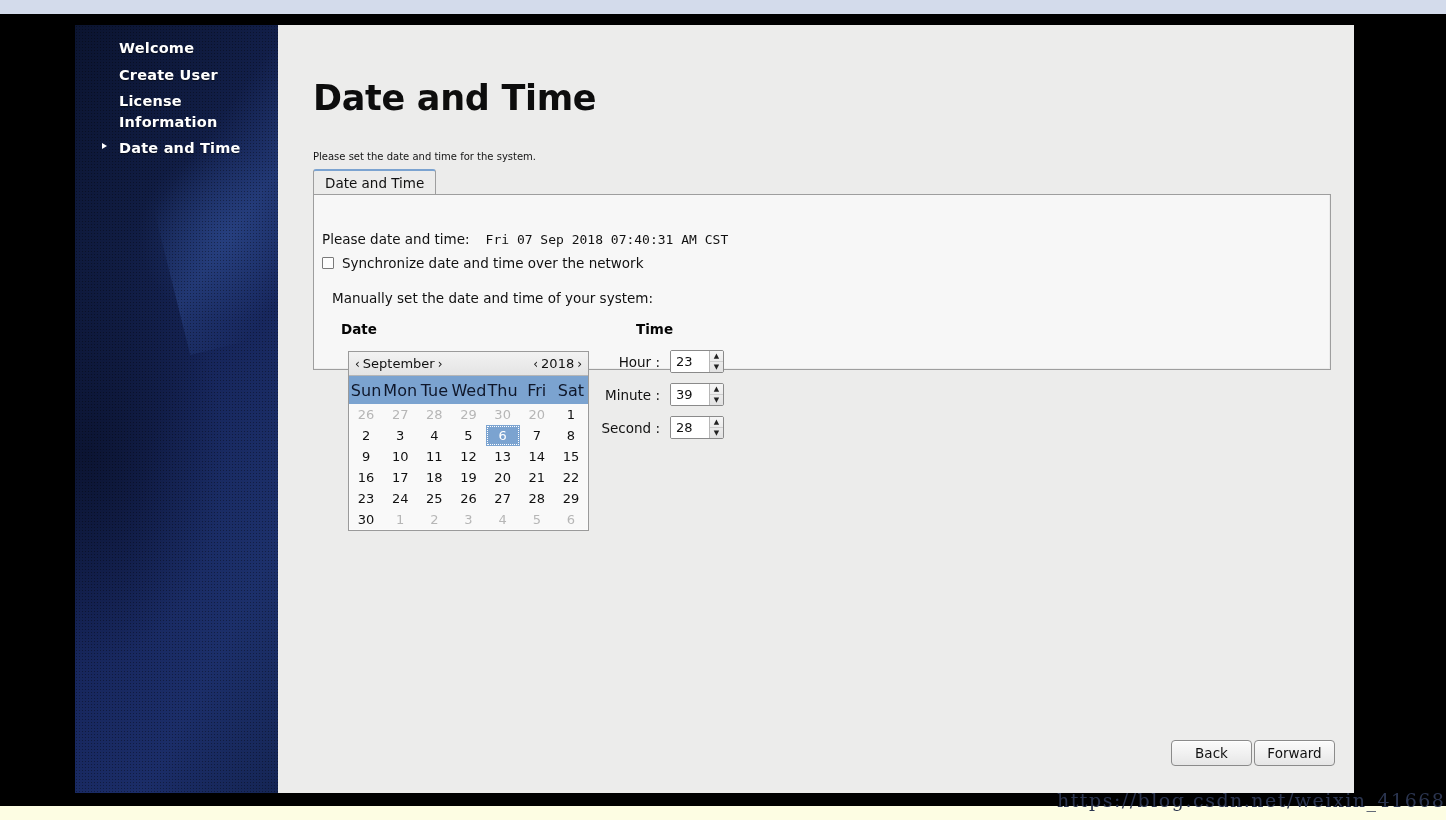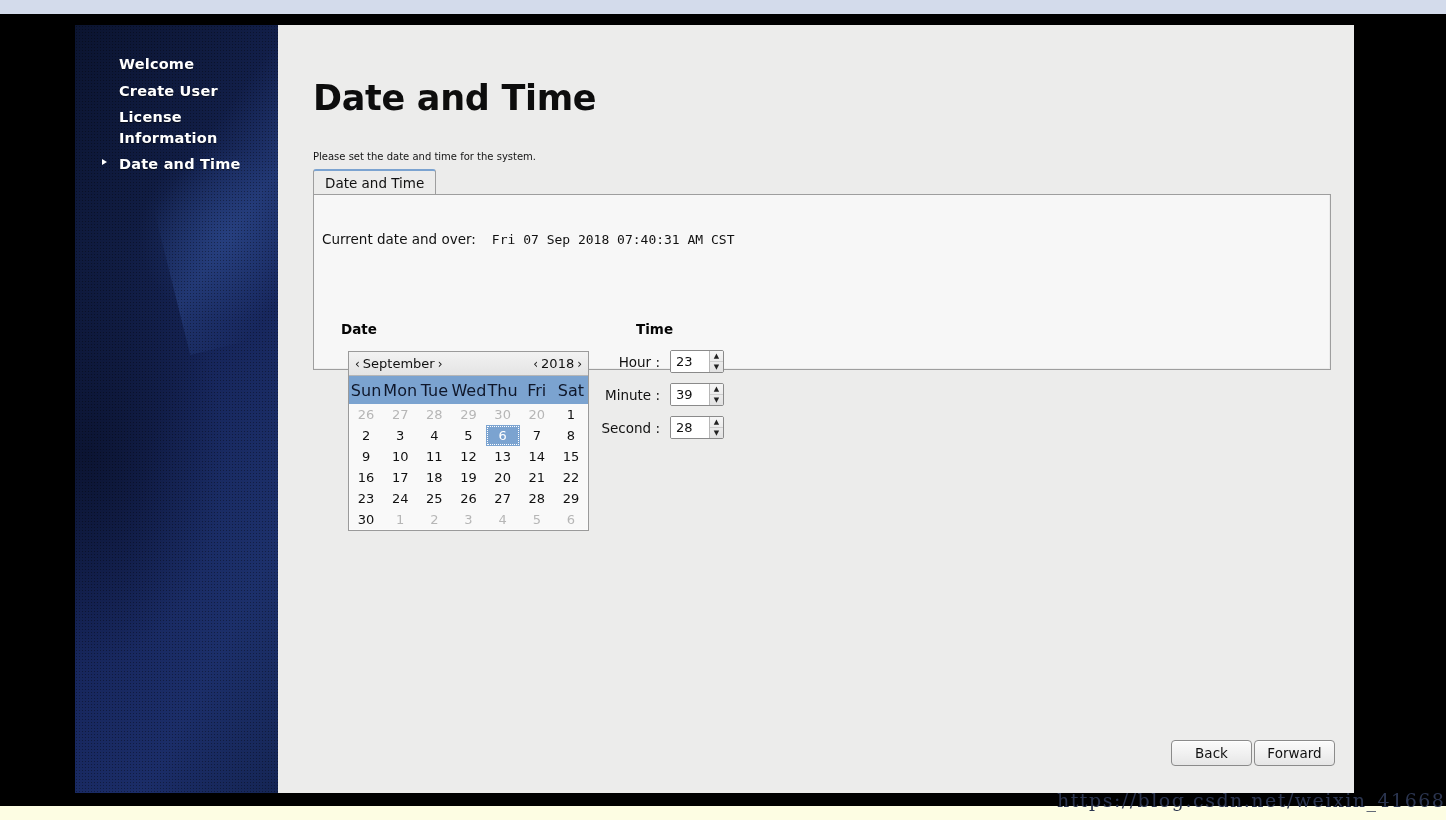--- a/index.html
+++ b/index.html
@@ -67,21 +67,20 @@
     position: absolute;
     left: 60px; top: -120px;
     width: 300px; height: 420px;
     background: linear-gradient(140deg, rgba(36,62,128,0.0) 40%, rgba(48,78,150,0.45) 55%, rgba(20,34,80,0.0) 70%);
     transform: rotate(-14deg);
   }
   .nav {
     position: relative;
     z-index: 3;
     padding: 10px 0 0 0;
-    margin-top: 16px;
   }
   .nav-item {
     position: relative;
     color: #ffffff;
     font-weight: bold;
     font-size: 14.5px;
     line-height: 1.42;
     padding: 3px 10px 3px 44px;
     letter-spacing: 0.2px;
     text-shadow: 0 1px 1px rgba(0,0,0,0.55);
@@ -384,24 +383,29 @@
     <div class="page-sub">Please set the date and time for the system.</div>
 
     <div class="tabbar">
       <div class="tab">Date and Time</div>
     </div>
 
     <div class="tab-panel">
       <div class="panel-inner">
 
         <div class="cur-datetime">
-          <span class="label">Current date and over:</span><span class="value">Fri 07 Sep 2018 07:40:31 AM CST</span>
+          <span class="label">Please date and time:</span><span class="value">Fri 07 Sep 2018 07:40:31 AM CST</span>
         </div>
 
-
+        <label class="sync-row">
+          <span class="checkbox"></span>
+          <span>Synchronize date and time over the network</span>
+        </label>
+
+        <div class="manual-label">Manually set the date and time of your system:</div>
 
         <div class="section-date-label">Date</div>
         <div class="section-time-label">Time</div>
 
         <div class="calendar">
           <div class="cal-header">
             <div class="cal-nav">
               <span class="arrow">‹</span>
               <span class="txt">September</span>
               <span class="arrow">›</span>

